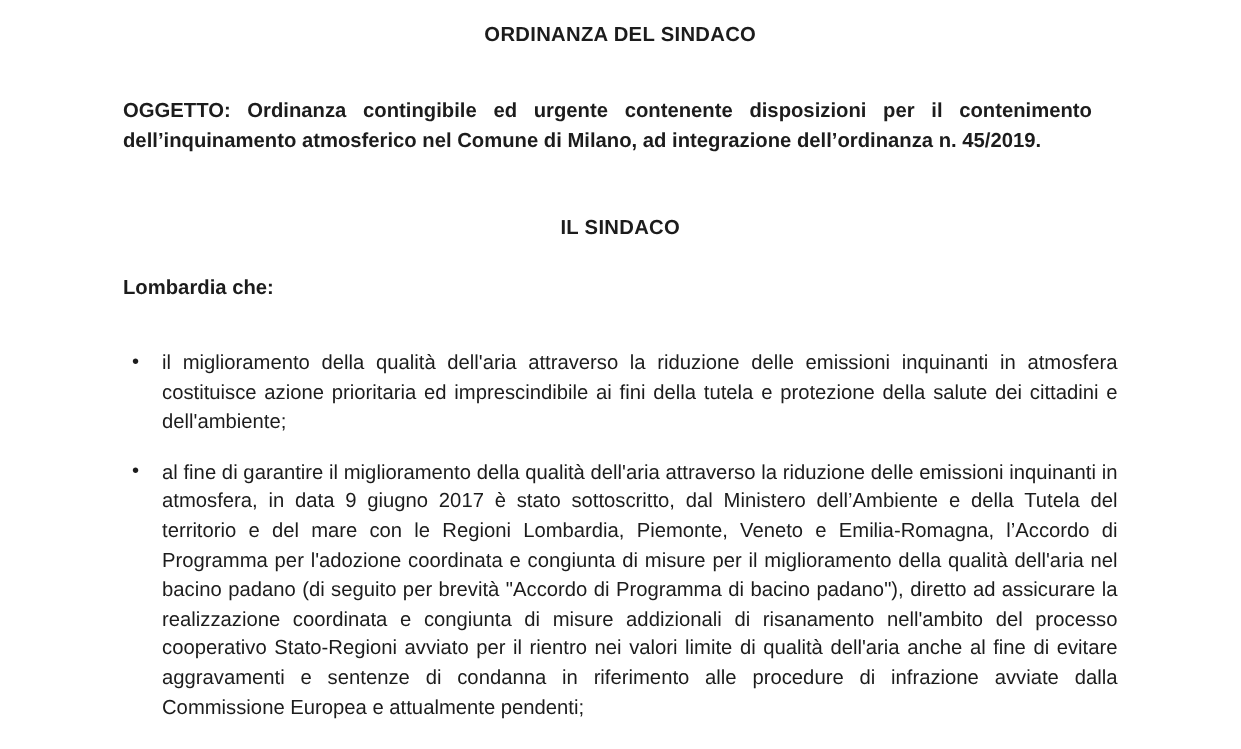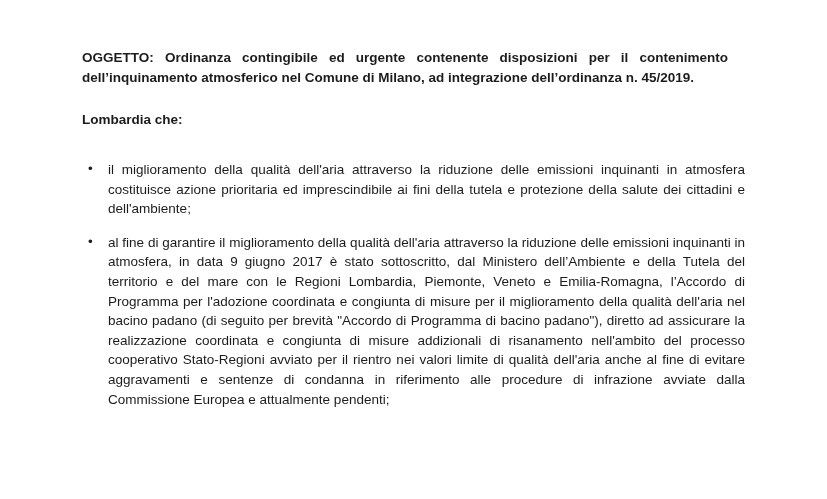--- a/index.html
+++ b/index.html
@@ -68,23 +68,25 @@
     top: -1px;
     font-size: 13.5px;
   }
 </style>
 </head>
 <body>
 
 <div class="page">
   <div class="content">
 
+    <p class="doc-title">ORDINANZA DEL SINDACO</p>
 
     <p class="subject"><span>OGGETTO:</span> <span>Ordinanza contingibile ed urgente contenente disposizioni per il contenimento dell’inquinamento atmosferico nel Comune di Milano, ad integrazione dell’ordinanza n. 45/2019.</span></p>
 
+    <p class="doc-heading">IL SINDACO</p>
 
     <p class="premise">Lombardia che:</p>
 
     <ul class="bullet-list">
       <li><span class="bullet-marker">•</span><span>il miglioramento della qualità dell'aria attraverso la riduzione delle emissioni inquinanti in atmosfera costituisce azione prioritaria ed imprescindibile ai fini della tutela e protezione della salute dei cittadini e dell'ambiente;</span></li>
       <li><span class="bullet-marker">•</span><span>al fine di garantire il miglioramento della qualità dell'aria attraverso la riduzione delle emissioni inquinanti in atmosfera, in data 9 giugno 2017 è stato sottoscritto, dal Ministero dell’Ambiente e della Tutela del territorio e del mare con le Regioni Lombardia, Piemonte, Veneto e Emilia-Romagna, l’Accordo di Programma per l'adozione coordinata e congiunta di misure per il miglioramento della qualità dell'aria nel bacino padano (di seguito per brevità "Accordo di Programma di bacino padano"), diretto ad assicurare la realizzazione coordinata e congiunta di misure addizionali di risanamento nell'ambito del processo cooperativo Stato-Regioni avviato per il rientro nei valori limite di qualità dell'aria anche al fine di evitare aggravamenti e sentenze di condanna in riferimento alle procedure di infrazione avviate dalla Commissione Europea e attualmente pendenti;</span></li>
     </ul>
 
   </div>
 </div>

